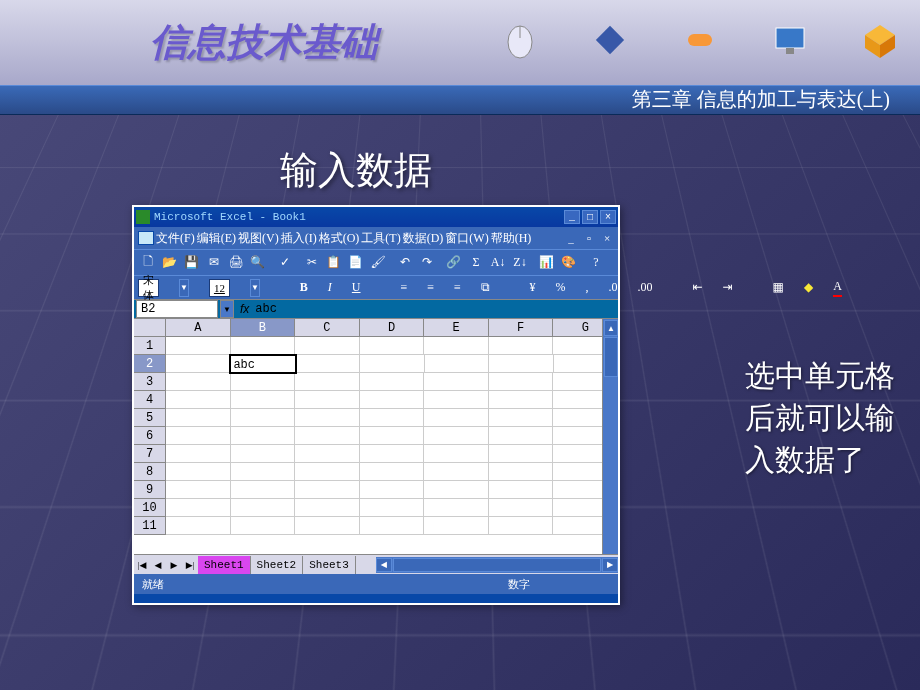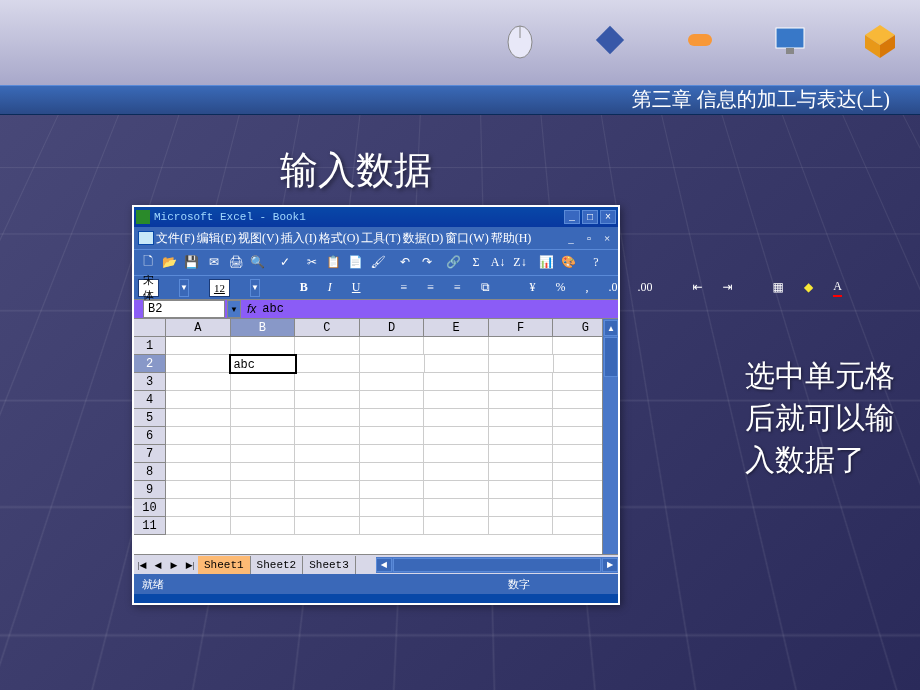--- a/index.html
+++ b/index.html
@@ -91,22 +91,22 @@
       font-size: 11px; padding: 1px 4px; display: flex; align-items: center;
       border: 1px solid #1a3a78; }
     .font-dd { width: 14px; height: 18px; background: #3a68b8; border: 1px solid #5a8ad8;
       display: flex; align-items: center; justify-content: center; color: #fff; font-size: 8px; }
     .size-box { width: 36px; height: 18px; background: #fff; color: #000;
       font-size: 11px; padding: 1px 4px; display: flex; align-items: center;
       border: 1px solid #1a3a78; text-decoration: underline; }
     .fmt-btn { width: 18px; height: 18px; display: flex; align-items: center; justify-content: center;
       color: #fff; font-size: 12px; }
     .formula-bar {
-      height: 20px; background: #8b5cf6; display: flex; align-items: center;
-      border-top: 1px solid #888; border-bottom: 1px solid #888; padding-left: 7px;
+      height: 20px; background: #0369a1; display: flex; align-items: center;
+      border-top: 1px solid #888; border-bottom: 1px solid #888;
     }
     .name-box { width: 82px; height: 18px; background: #fff; margin: 0 2px;
       padding: 0 4px; font-size: 12px; font-family: "Courier New", monospace;
       display: flex; align-items: center; border: 1px solid #888; }
     .name-dd { width: 14px; height: 18px; background: #4a78c8;
       display: flex; align-items: center; justify-content: center;
       color: #000; font-size: 8px; border: 1px solid #888; }
     .fx-label { margin: 0 6px; font-style: italic; font-size: 12px; font-family: Liberation Sans, sans-serif; }
     .formula-content { font-size: 12px; font-family: "Courier New", monospace; }
     .sheet-area {
@@ -137,21 +137,21 @@
       border: 1px solid #5a8ad8; display: flex; align-items: center; justify-content: center;
       color: #fff; font-size: 8px; }
     .vscroll-thumb { width: 14px; height: 40px; background: #3a68b8; margin: 1px;
       border: 1px solid #5a8ad8; }
     .tab-bar {
       height: 20px; background: #d8d8e8; display: flex; align-items: center;
       border-top: 1px solid #888;
     }
     .tab-nav { width: 16px; height: 16px; display: flex; align-items: center;
       justify-content: center; font-size: 9px; color: #000; }
-    .sheet-tab { padding: 0 6px; font-size: 11px; background: #fdba74;
+    .sheet-tab { padding: 0 6px; font-size: 11px; background: #d946ef;
       border-right: 1px solid #888; font-family: "Courier New", monospace; height: 18px;
       line-height: 18px; }
     .sheet-tab.inactive { background: #d8d8e8; }
     .hscroll { flex: 1; height: 16px; background: #4a78c8; margin-left: 20px;
       display: flex; align-items: center; }
     .hscroll-btn { width: 16px; height: 14px; background: #3a68b8;
       border: 1px solid #5a8ad8; display: flex; align-items: center; justify-content: center;
       color: #fff; font-size: 8px; }
     .hscroll-thumb { flex: 1; height: 14px; background: #3a68b8;
       border: 1px solid #5a8ad8; margin: 0 1px; }
@@ -165,20 +165,21 @@
       color: #fff; font-size: 30px; line-height: 1.4;
       text-shadow: 1px 1px 3px rgba(0,0,0,0.5);
     }
   </style>
 </head>
 <body>
 
 <div class="bg-grid"></div>
 
 <div class="header-band">
+  <div class="header-title">信息技术基础</div>
   <div class="header-icons">
     <svg class="hicon" viewBox="0 0 40 40">
         <ellipse cx="20" cy="22" rx="12" ry="16" fill="#e8e8f8" stroke="#888"></ellipse>
         <line x1="20" y1="6" x2="20" y2="18" stroke="#888"></line>
       </svg>
     <svg class="hicon" viewBox="0 0 40 40">
         <rect x="10" y="10" width="20" height="20" fill="#3858a8" transform="rotate(45 20 20)"></rect>
       </svg>
     <svg class="hicon" viewBox="0 0 40 40">
         <rect x="8" y="14" width="24" height="12" rx="6" fill="#f89838"></rect>

